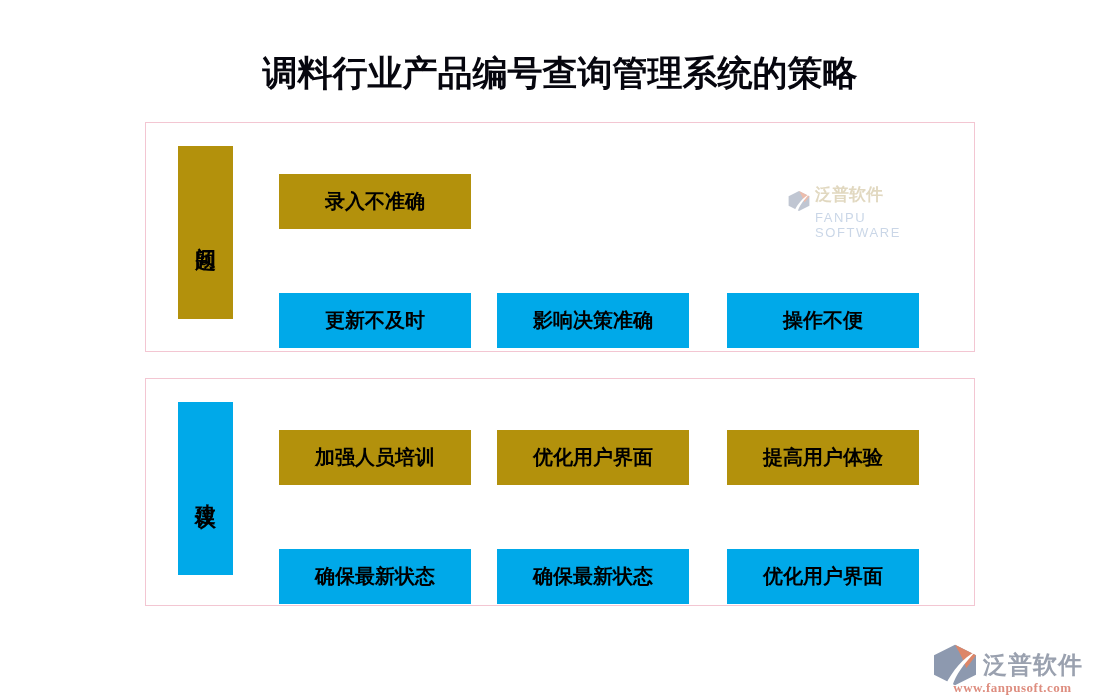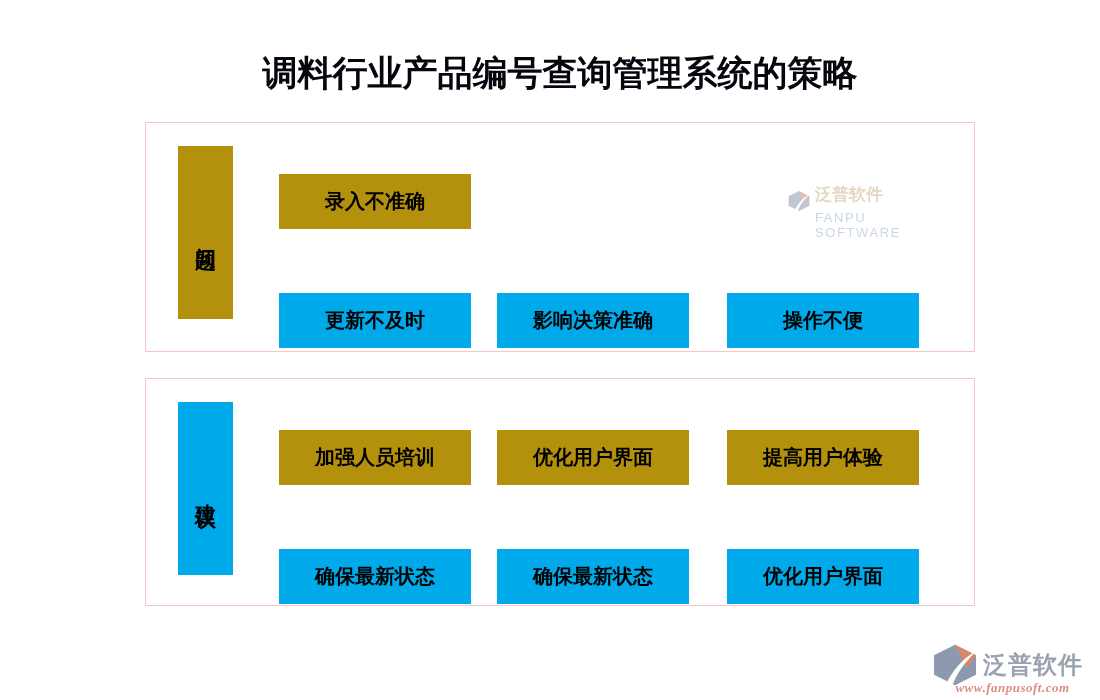--- a/index.html
+++ b/index.html
@@ -31,21 +31,21 @@
   .wm-icon{width:24px;height:36px;flex:0 0 auto;}
   .wm-name{font-size:17px;font-weight:bold;color:var(--wm_name,#c9b98d);line-height:1.1;margin-top:3px;}
   .wm-sub{font-size:13px;color:var(--wm_sub,#9fb6d4);letter-spacing:1.6px;margin-top:5px;}
 
   .footer-logo{position:absolute;left:930px;top:644px;width:165px;}
   .fl-row{display:flex;align-items:center;gap:3px;}
   .fl-icon{width:50px;height:42px;flex:0 0 auto;}
   .fl-name{font-size:24px;font-weight:bold;color:var(--logo_gray,#9aa1af);letter-spacing:1px;white-space:nowrap;}
   .fl-url{font-size:13px;font-weight:bold;color:var(--logo_salmon,#de8d7f);
           font-family:"Liberation Serif","DejaVu Serif",serif;text-align:center;margin-top:-6px;
-          letter-spacing:.5px;font-style:italic;}
+          letter-spacing:.5px;}
 </style>
 </head>
 <body>
 
 <div class="canvas">
 
   <h1 class="title">调料行业产品编号查询管理系统的策略</h1>
 
   <section class="panel panel-1">
     <div class="vlabel gold">问题</div>

